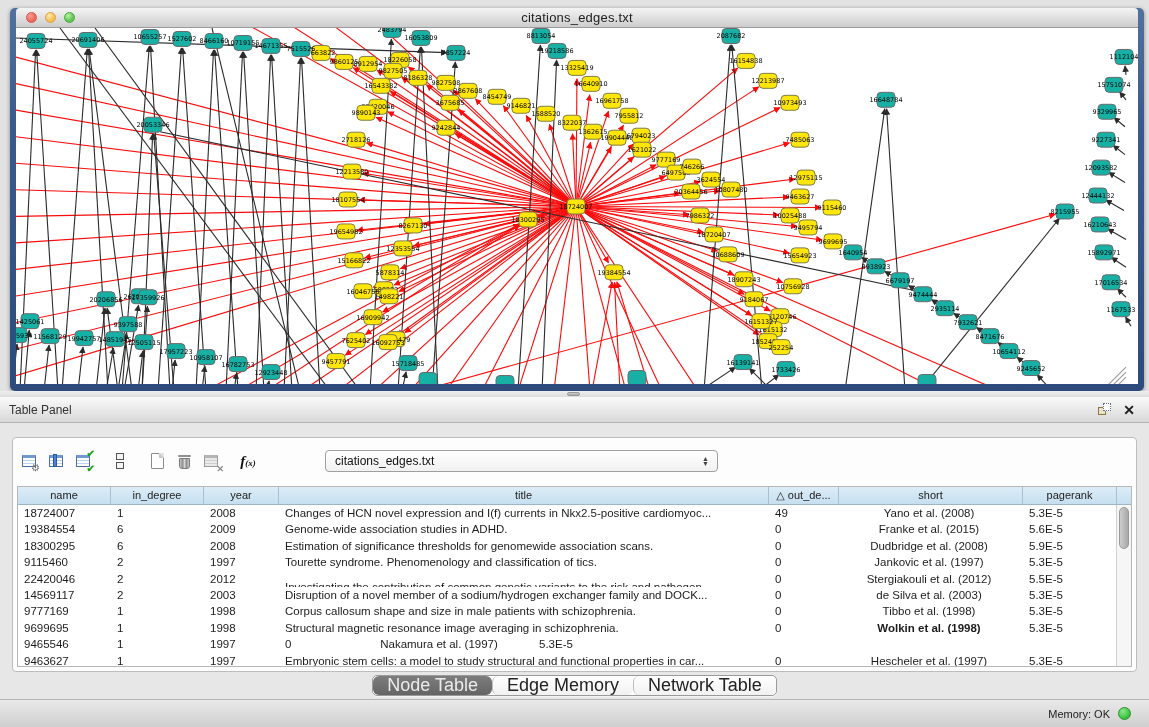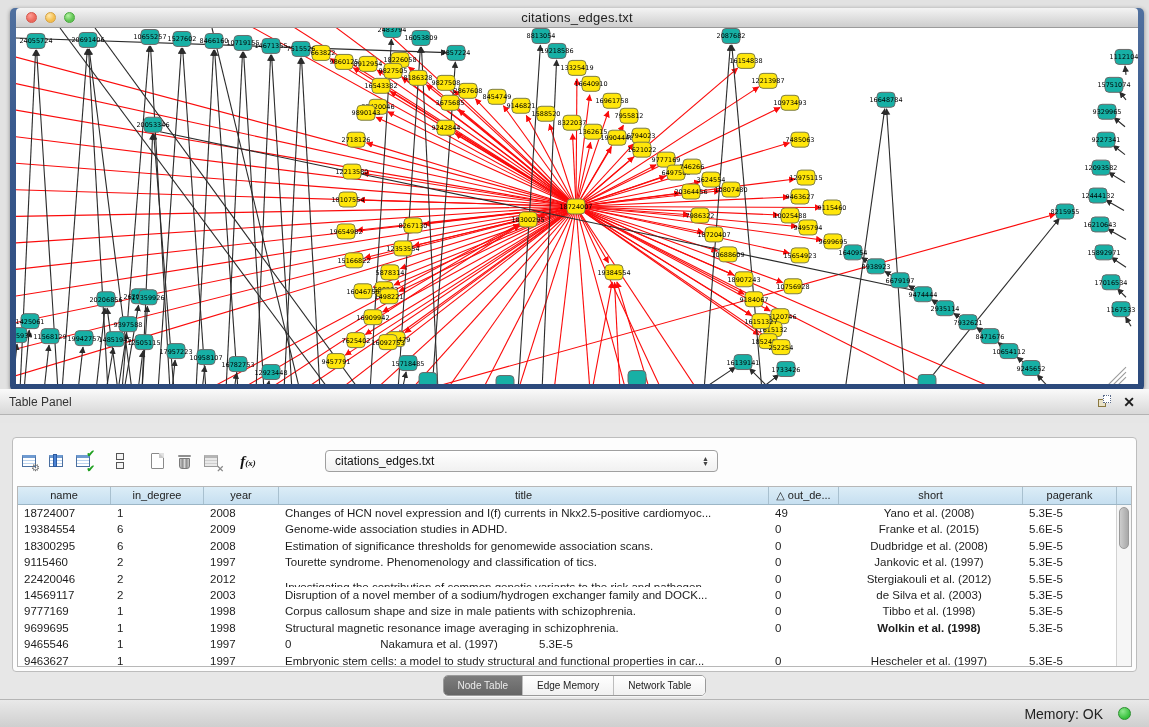--- a/index.html
+++ b/index.html
@@ -24,21 +24,21 @@
   #net-content { position:relative; width:1122px; height:356px; background:#ffffff; overflow:hidden; }
   #net-svg { position:absolute; left:0; top:0; width:100%; height:100%; }
 
   
   #divider { position:absolute; left:0; top:391px; width:1149px; height:6px;
     background:linear-gradient(180deg,#efefef,#dcdcdc); }
   #divider-grip { position:absolute; left:567px; top:1px; width:13px; height:4px;
     background:linear-gradient(180deg,#cfcfcf,#a8a8a8); border:1px solid #9a9a9a; border-radius:2px; }
 
   
-  #panel-header { position:absolute; left:0; top:389px; width:1149px; height:26px;
+  #panel-header { position:absolute; left:0; top:397px; width:1149px; height:26px;
     background:linear-gradient(180deg,#fafafa,#d8d8d8); border-bottom:1px solid #b3b3b3;
     display:flex; align-items:center; }
   #panel-title { font-size:12px; color:#333; padding-left:9px; }
   #panel-header-icons { margin-left:auto; display:flex; align-items:center; gap:12px; padding-right:14px; }
   #float-icon { position:relative; width:13px; height:13px; }
   #float-icon .sq1 { position:absolute; left:0; top:4px; width:8px; height:8px; border:1px solid #8a7840; background:#e9e2c8; }
   #float-icon .sq2 { position:absolute; right:0; top:0; width:8px; height:8px; border:1px dotted #5a6b8a; background:#fff; }
   #close-icon { font-size:14px; font-weight:bold; color:#1c1c1c; line-height:14px; cursor:default; }
 
   #panel-body { position:absolute; left:0; top:423px; width:1149px; height:276px; background:#e7e7e7; }
@@ -86,30 +86,30 @@
      overflow:hidden; white-space:nowrap; text-overflow:clip; flex:none; }
   .cell.center { text-align:center; padding-left:0; }
   #vscroll { position:absolute; right:0; top:18px; bottom:0; width:15px; background:#f6f6f6; border-left:1px solid #d2d2d2; }
   #vthumb { position:absolute; left:2px; top:2px; width:10px; height:42px; border-radius:5px;
      background:linear-gradient(90deg,#cdcdcd,#a8a8a8); border:1px solid #9a9a9a; }
 
   
   #tabbar { position:absolute; left:0; bottom:0; width:100%; height:27px; display:flex; justify-content:center; align-items:center; }
   #segctrl { display:flex; height:21px; border:1px solid #9a9a9a; border-radius:5px; overflow:hidden;
      background:#fff; box-shadow:0 1px 1px rgba(255,255,255,.7); }
-  .seg { font-size:10px; padding:0 14px; display:flex; align-items:center; color:#222;
-     background:linear-gradient(180deg,#ffffff,#f1f1f1); border-left:1px solid #bdbdbd; cursor:default; }
+  .seg { font-size:18px; padding:0 14px; display:flex; align-items:center; color:#222;
+     background:linear-gradient(180deg,#ffffff,#f1f1f1); border-left:1px solid #bdbdbd; cursor:default;border-radius:6px; }
   .seg:first-child { border-left:none; }
   .seg.active { background:linear-gradient(180deg,#7d7d7d,#656565); color:#ececec; }
 
   
   #status-bar { position:absolute; left:0; top:699px; width:1149px; height:28px;
      background:linear-gradient(180deg,#e9e9e9,#cfcfcf); border-top:1px solid #b5b5b5;
      display:flex; align-items:center; justify-content:flex-end; }
-  #memory-label { font-size:14px; color:#222; margin-right:15px; }
+  #memory-label { font-size:11px; color:#222; margin-right:8px; }
   #memory-dot { width:13px; height:13px; border-radius:50%; margin-right:18px;
      background:radial-gradient(circle at 35% 30%,#8fe88f,#35c03a 70%); border:1px solid #2a8f2e; }
 </style>
 </head>
 <body>
 
 <div id="network-area">
   <div id="net-window">
     <div id="net-titlebar">
       <span class="traffic tl-red"></span>

